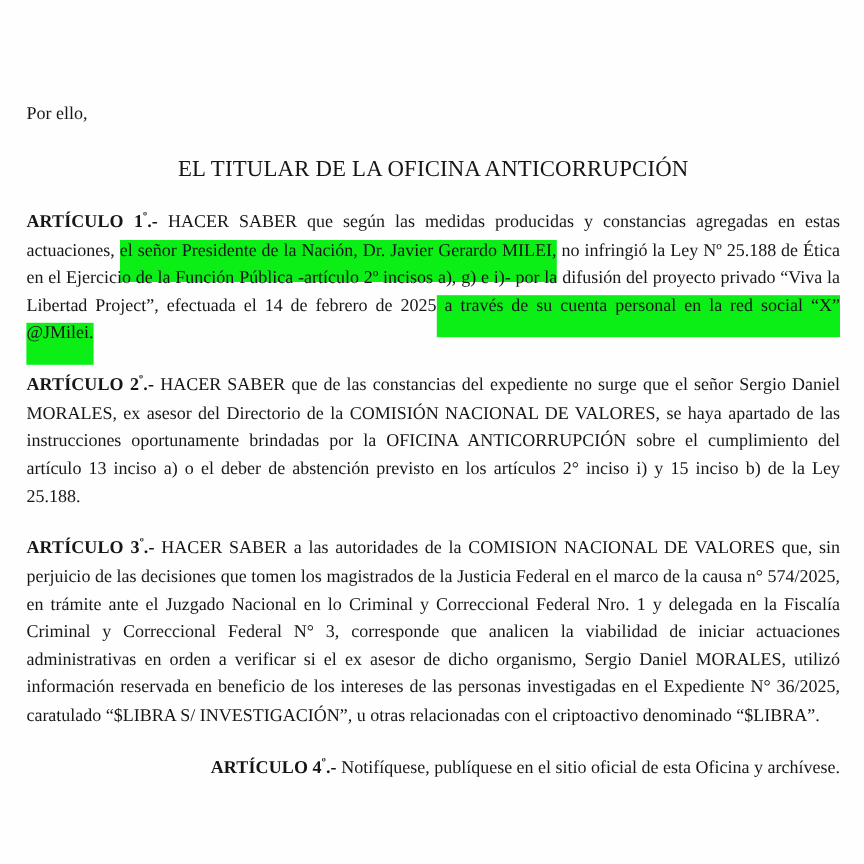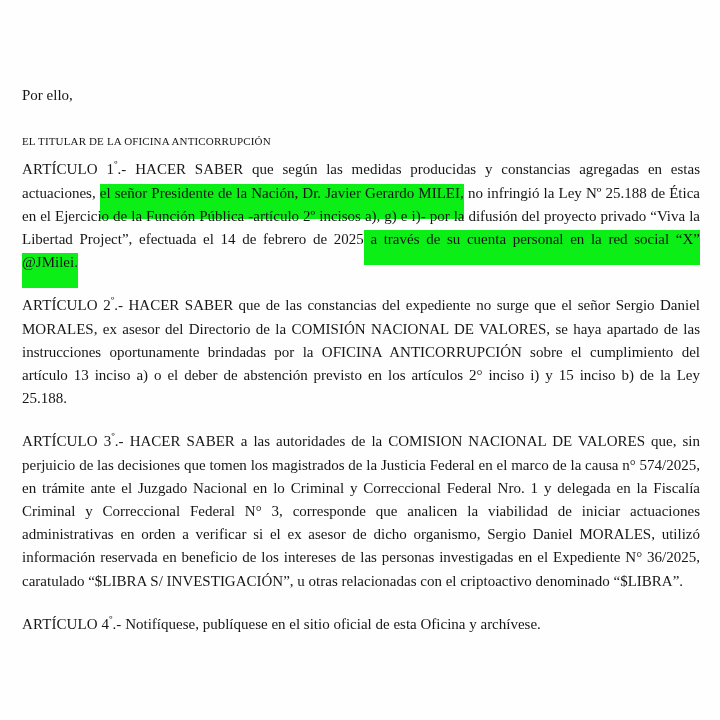--- a/index.html
+++ b/index.html
@@ -34,52 +34,53 @@
     text-align: justify;
     text-justify: inter-word;
     margin: 0;
     hyphens: none;
   }
   .lead {
     margin-bottom: 23px;
     text-align: left;
   }
   .heading-block {
-    margin-bottom: 5px;
+    text-align: center;
+    margin-bottom: 21px;
     line-height: 23.2px;
-    font-size: 11px;
+    font-size: 19px;
   }
   .heading-line {
     display: block;
     letter-spacing: 0.15px;
   }
   .article {
     margin-bottom: 20px;
     width: 678px;
   }
   .article:last-child {
     margin-bottom: 0;
   }
   .art-label {
-    font-weight: normal;
+    font-weight: bold;
     letter-spacing: 0.1px;
   }
   sup.ord {
     font-size: 0.68em;
     vertical-align: super;
     line-height: 0;
   }
   .hl {
     background-color: #0bef17;
     box-decoration-break: clone;
     -webkit-box-decoration-break: clone;
     padding: 1px 0 18px 0;
   }
   .art4 {
-    text-align: left;
+    text-align: right;
   }
 </style>
 </head>
 <body>
 
 <div class="page">
   <div class="doc-body">
 
     <p class="para lead">Por ello,</p>
 

